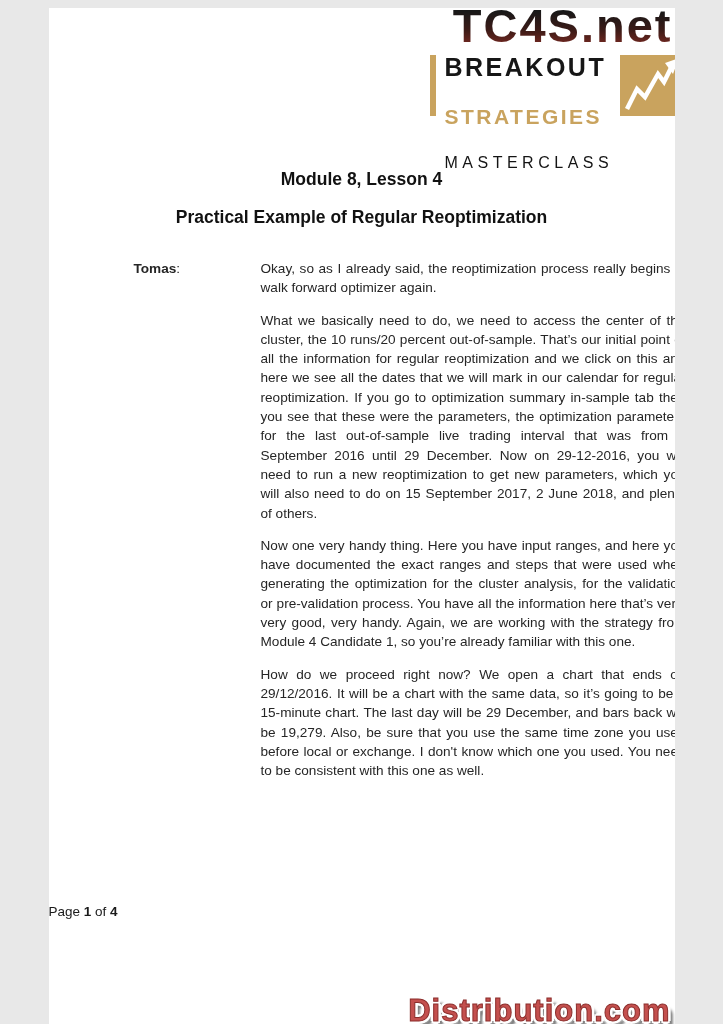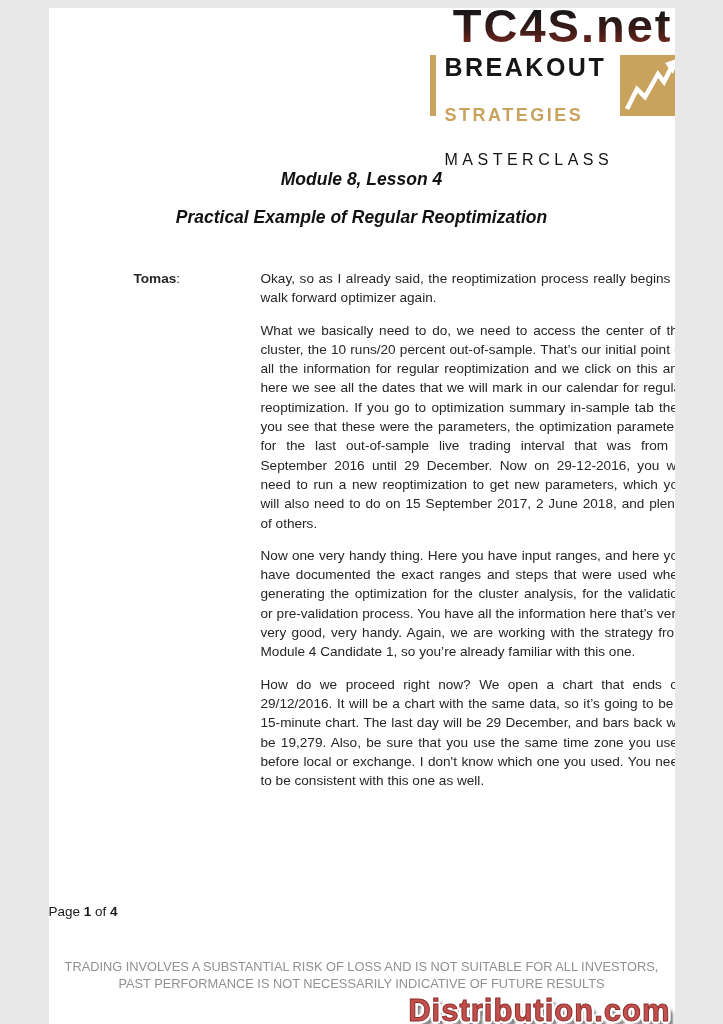--- a/index.html
+++ b/index.html
@@ -31,31 +31,31 @@
     filter: blur(0.4px);
     z-index: 6;
     white-space: nowrap;
   }
 
   
   .logo { position: absolute; top: 47px; left: 381px; display: flex; align-items: stretch; z-index: 2; }
   .logo-bar { width: 6px; height: 61px; background: #C9A35E; margin-right: 9px; }
   .logo-lines { display: flex; flex-direction: column; justify-content: space-between; gap: 23px; }
   .logo-l1 { font-size: 25px; font-weight: bold; letter-spacing: 2.5px; color: #161616; line-height: 1; }
-  .logo-l2 { font-size: 18px; font-weight: bold; letter-spacing: 2.5px; color: #C9A35E; line-height: 1; margin-top: 3px; }
+  .logo-l2 { font-size: 21px; font-weight: bold; letter-spacing: 2.5px; color: #C9A35E; line-height: 1; margin-top: 3px; }
   .logo-l3 { font-size: 16px; font-weight: normal; letter-spacing: 4.5px; color: #141414; line-height: 1; margin-top: 5px; }
   .logo-icon { width: 63px; height: 61px; margin-left: 7px; flex: 0 0 auto; }
 
   
-  .title { position: absolute; left: 0; width: 100%; text-align: center; font-size: 17.5px; font-weight: bold; color: #111; font-style: italic; }
+  .title { position: absolute; left: 0; width: 100%; text-align: center; font-size: 17.5px; font-weight: bold; color: #111; }
   .title.module { top: 161px; }
   .title.lesson { top: 199px; }
 
   
-  .transcript { position: absolute; top: 261px; left: 85px; width: 552px; font-size: 13.6px; line-height: 19.3px; }
+  .transcript { position: absolute; top: 251px; left: 85px; width: 552px; font-size: 13.6px; line-height: 19.3px; }
   .speaker { position: absolute; left: 0; top: 0; }
   .speaker .name { font-weight: bold; }
   .paras { margin-left: 127px; }
   .paras p { margin: 0 0 13px 0; text-align: justify; }
   .paras p:last-child { margin-bottom: 0; }
 
   
   .dlsub {
     position: absolute;
     top: 486px;
@@ -135,20 +135,16 @@
 
 
   <div class="pagenum">
     <span>Page</span>
     <span class="num">1</span>
     <span>of</span>
     <span class="num">4</span>
   </div>
 
 
-  <div class="disclaimer">
-    <div>TRADING INVOLVES A SUBSTANTIAL RISK OF LOSS AND IS NOT SUITABLE FOR ALL INVESTORS,</div>
-    <div>PAST PERFORMANCE IS NOT NECESSARILY INDICATIVE OF FUTURE RESULTS</div>
-  </div>
 
   <div class="txtreme">Distribution.com</div>
 
 </div>
 
 </body></html>

